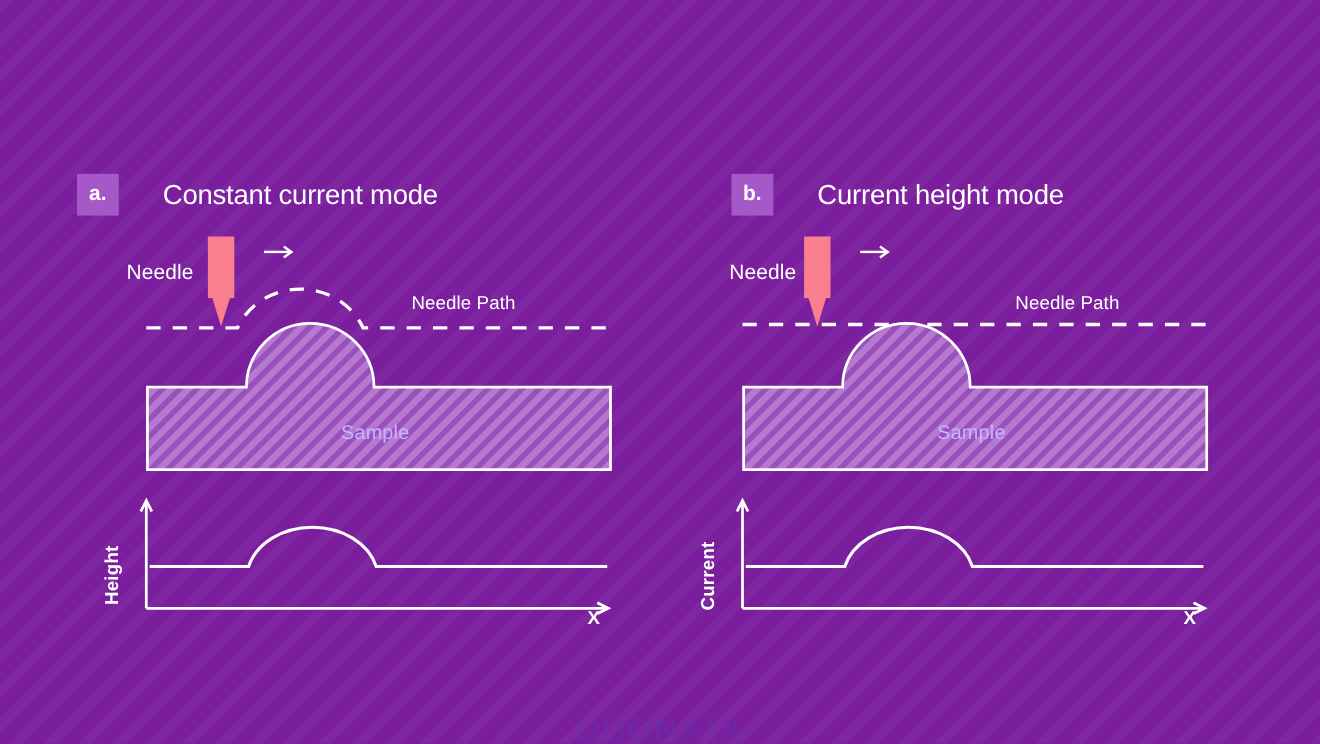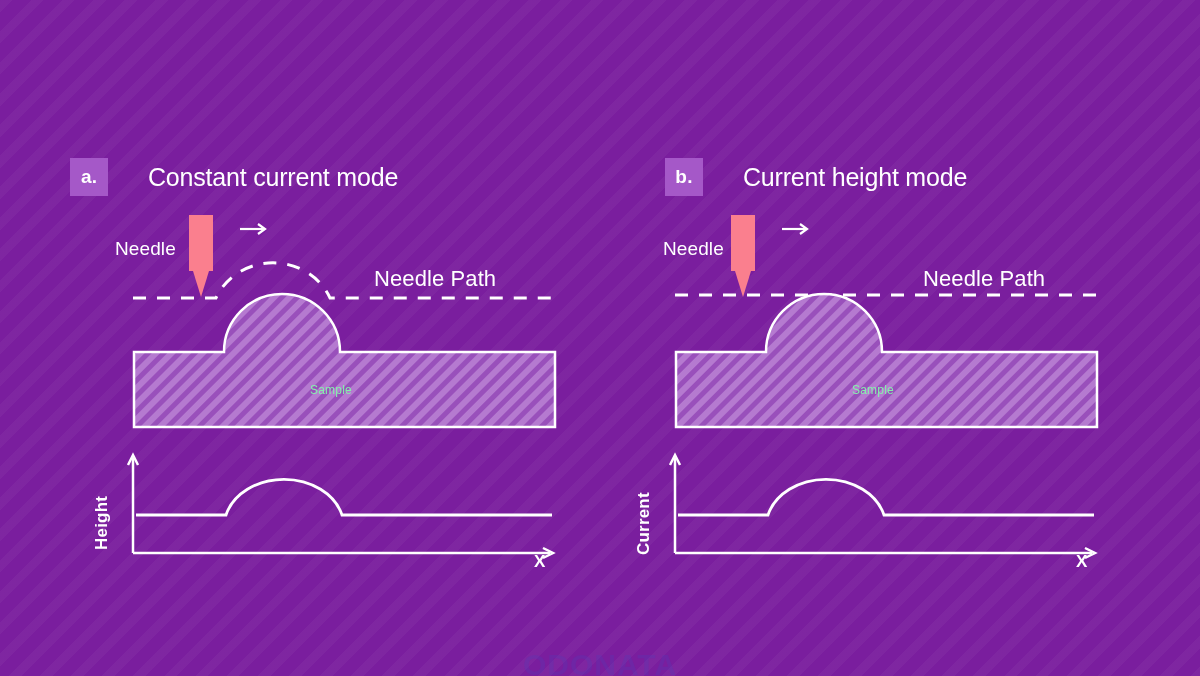--- a/index.html
+++ b/index.html
@@ -46,30 +46,30 @@
   .needle { position:absolute; }
   .needle-body { width:24px; height:56px; background:#fa7f8e; }
   .needle-tip {
     width:0; height:0; margin:0 auto;
     border-left:8px solid transparent;
     border-right:8px solid transparent;
     border-top:26px solid #fa7f8e;
   }
 
   .path-label {
-    position:absolute; color:#ffffff; font-size:22px;
+    position:absolute; color:#ffffff; font-size:17px;
     white-space:nowrap; letter-spacing:.1px;
   }
 
   svg { position:absolute; top:0; left:0; overflow:visible; }
   .svg-layer { position:absolute; inset:0; pointer-events:none; }
 
   
   .sample-label {
-    position:absolute; color:#86efac; font-size:12px;
+    position:absolute; color:#c4b5fd; font-size:18px;
     white-space:nowrap; letter-spacing:.2px;
   }
   .axis-y-label {
     position:absolute; color:#ffffff; font-size:17px; font-weight:bold;
     white-space:nowrap; transform-origin:left bottom;
     transform:rotate(-90deg); letter-spacing:.2px;
   }
   .axis-x-label {
     position:absolute; color:#ffffff; font-size:17px; font-weight:bold;
   }

